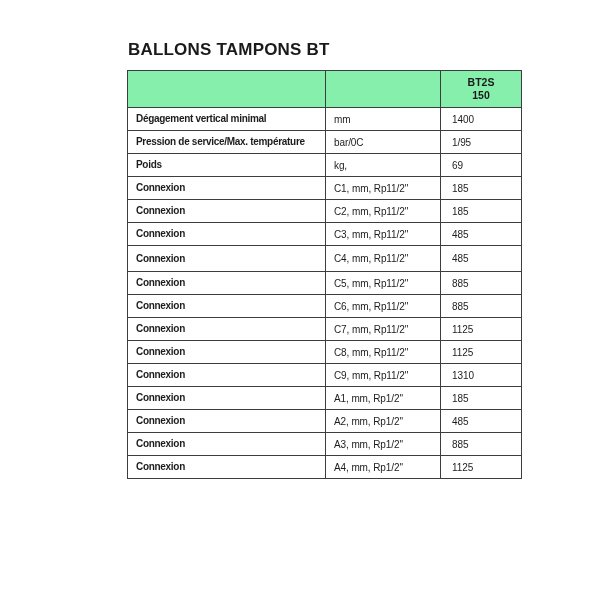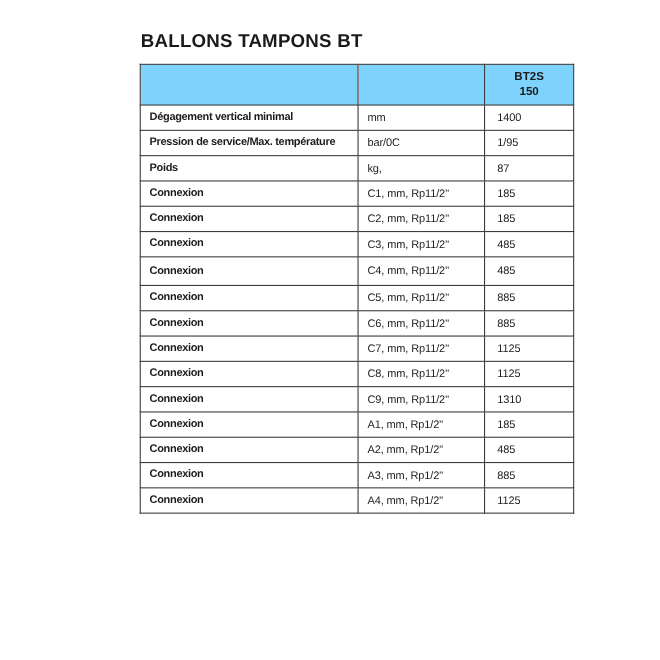--- a/index.html
+++ b/index.html
@@ -9,21 +9,21 @@
     width: 600px;
     height: 600px;
     background: #ffffff;
     font-family: "Liberation Sans", sans-serif;
     color: #1c1c1b;
   }
   .page {
     position: relative;
     width: 600px;
     height: 600px;
-    padding: 28px 0 0 127px;
+    padding: 40px 0 0 127px;
   }
   .doc-title {
     margin: 0 0 10px 1px;
     font-size: 17px;
     font-weight: bold;
     letter-spacing: 0.2px;
     color: #1a1a1a;
   }
   table.spec-table {
     border-collapse: collapse;
@@ -35,21 +35,21 @@
     border: 1px solid #3d3d3d;
     vertical-align: middle;
     padding: 0;
     overflow: hidden;
   }
   .col-label { width: 198px; }
   .col-unit  { width: 115px; }
   .col-value { width: 81px;  }
 
   thead th {
-    background: #7dd3fc;
+    background: #86efac;
     height: 37px;
   }
   .model-header {
     font-size: 10.5px;
     font-weight: bold;
     text-align: center;
     line-height: 1.25;
     color: #1a1a1a;
   }
 
@@ -98,21 +98,21 @@
           <td class="col-value">1400</td>
         </tr>
         <tr>
           <td class="col-label">Pression de service/Max. température</td>
           <td class="col-unit">bar/0C</td>
           <td class="col-value">1/95</td>
         </tr>
         <tr>
           <td class="col-label">Poids</td>
           <td class="col-unit">kg,</td>
-          <td class="col-value">87</td>
+          <td class="col-value">69</td>
         </tr>
         <tr>
           <td class="col-label">Connexion</td>
           <td class="col-unit">C1, mm, Rp11/2"</td>
           <td class="col-value">185</td>
         </tr>
         <tr>
           <td class="col-label">Connexion</td>
           <td class="col-unit">C2, mm, Rp11/2"</td>
           <td class="col-value">185</td>

